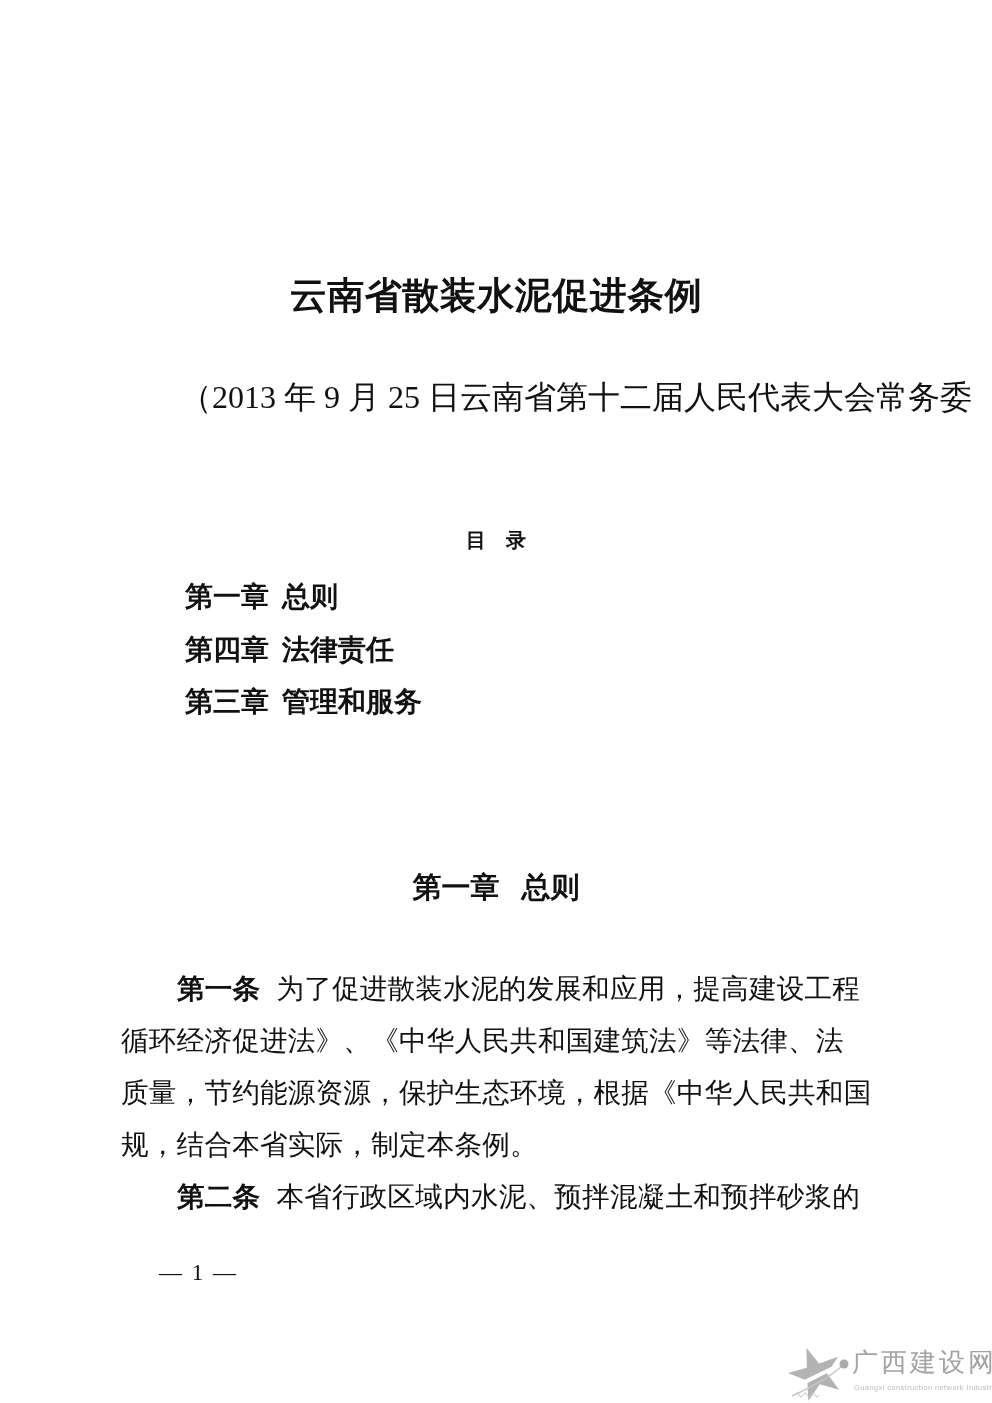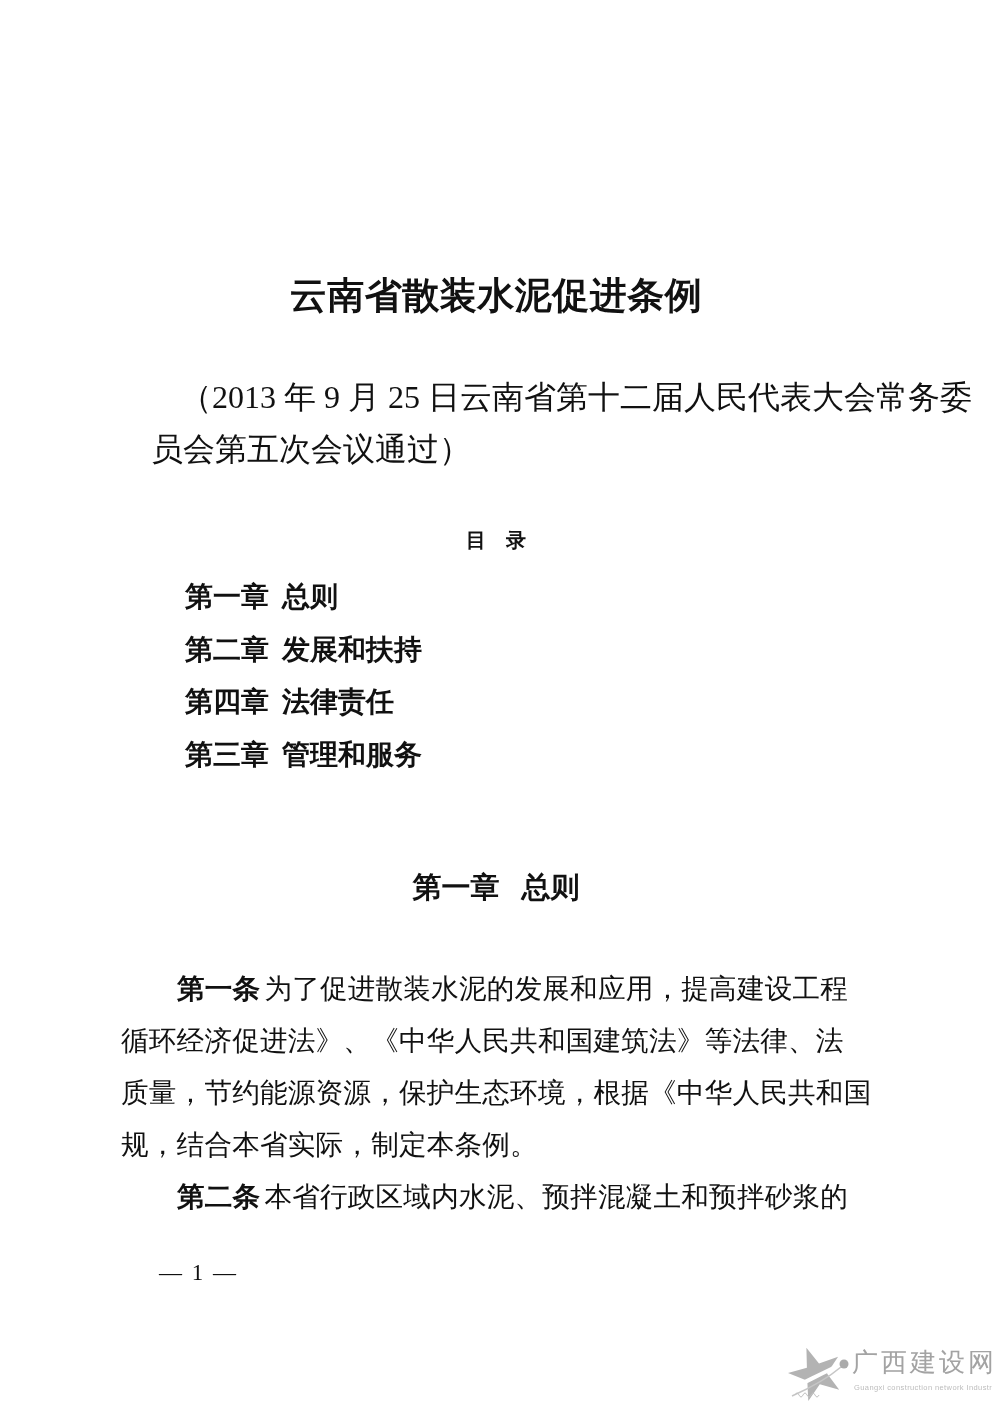--- a/index.html
+++ b/index.html
@@ -47,21 +47,21 @@
     position:absolute;left:121px;top:963px;width:756px;
     font-family:"DejaVu Serif","Liberation Serif",serif;
     font-size:27.6px;line-height:52px;letter-spacing:0.2px;
   }
   .body-line{white-space:nowrap;}
   .first-line{text-indent:56px;}
   .article-label{
     font-weight:700;
     font-family:"Liberation Sans",sans-serif;
   }
-  .article-first-text{margin-left:4px;}
+  .article-first-text{margin-left:16px;}
   .page-number{
     position:absolute;left:159px;top:1259px;
     font-family:"Liberation Serif","DejaVu Serif",serif;
     font-size:23px;line-height:1.2;letter-spacing:2px;
     white-space:nowrap;
   }
   .watermark{
     position:absolute;left:778px;top:1338px;width:214px;height:64px;
     color:#b3b3b3;
   }
@@ -81,31 +81,27 @@
 </style>
 </head>
 <body>
 
 <div class="page">
 
   <h1 class="doc-title">云南省散装水泥促进条例</h1>
 
   <div class="adoption-note">
     <div class="note-line-1">（2013 年 9 月 25 日云南省第十二届人民代表大会常务委</div>
-    <div class="note-line-2">员会第五次会议通过）</div>
   </div>
 
   <div class="toc-heading">目　录</div>
 
   <div class="toc-list">
     <div class="toc-item">
       <span class="toc-item-chapter">第一章</span><span class="toc-item-title">总则</span>
-    </div>
-    <div class="toc-item">
-      <span class="toc-item-chapter">第二章</span><span class="toc-item-title">发展和扶持</span>
     </div>
     <div class="toc-item">
       <span class="toc-item-chapter">第四章</span><span class="toc-item-title">法律责任</span>
     </div>
     <div class="toc-item">
       <span class="toc-item-chapter">第三章</span><span class="toc-item-title">管理和服务</span>
     </div>
   </div>
 
   <div class="chapter-heading">

